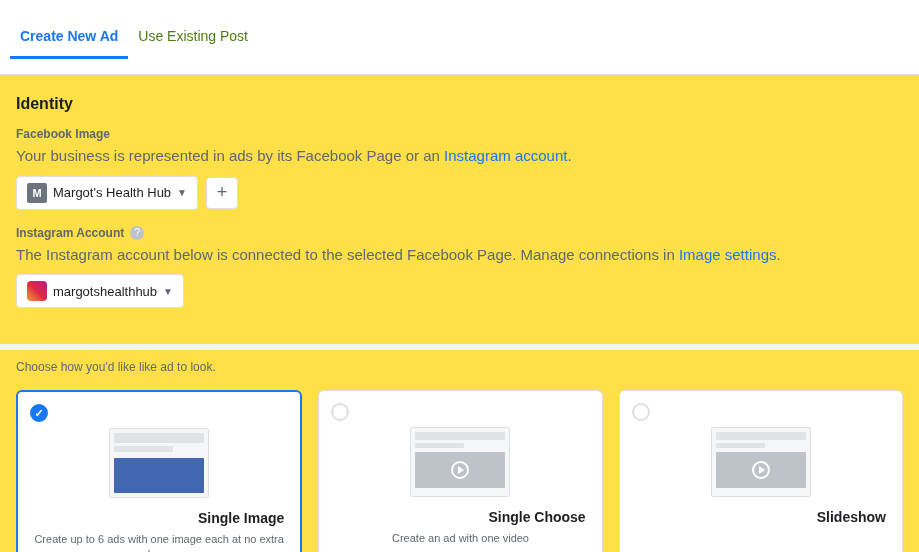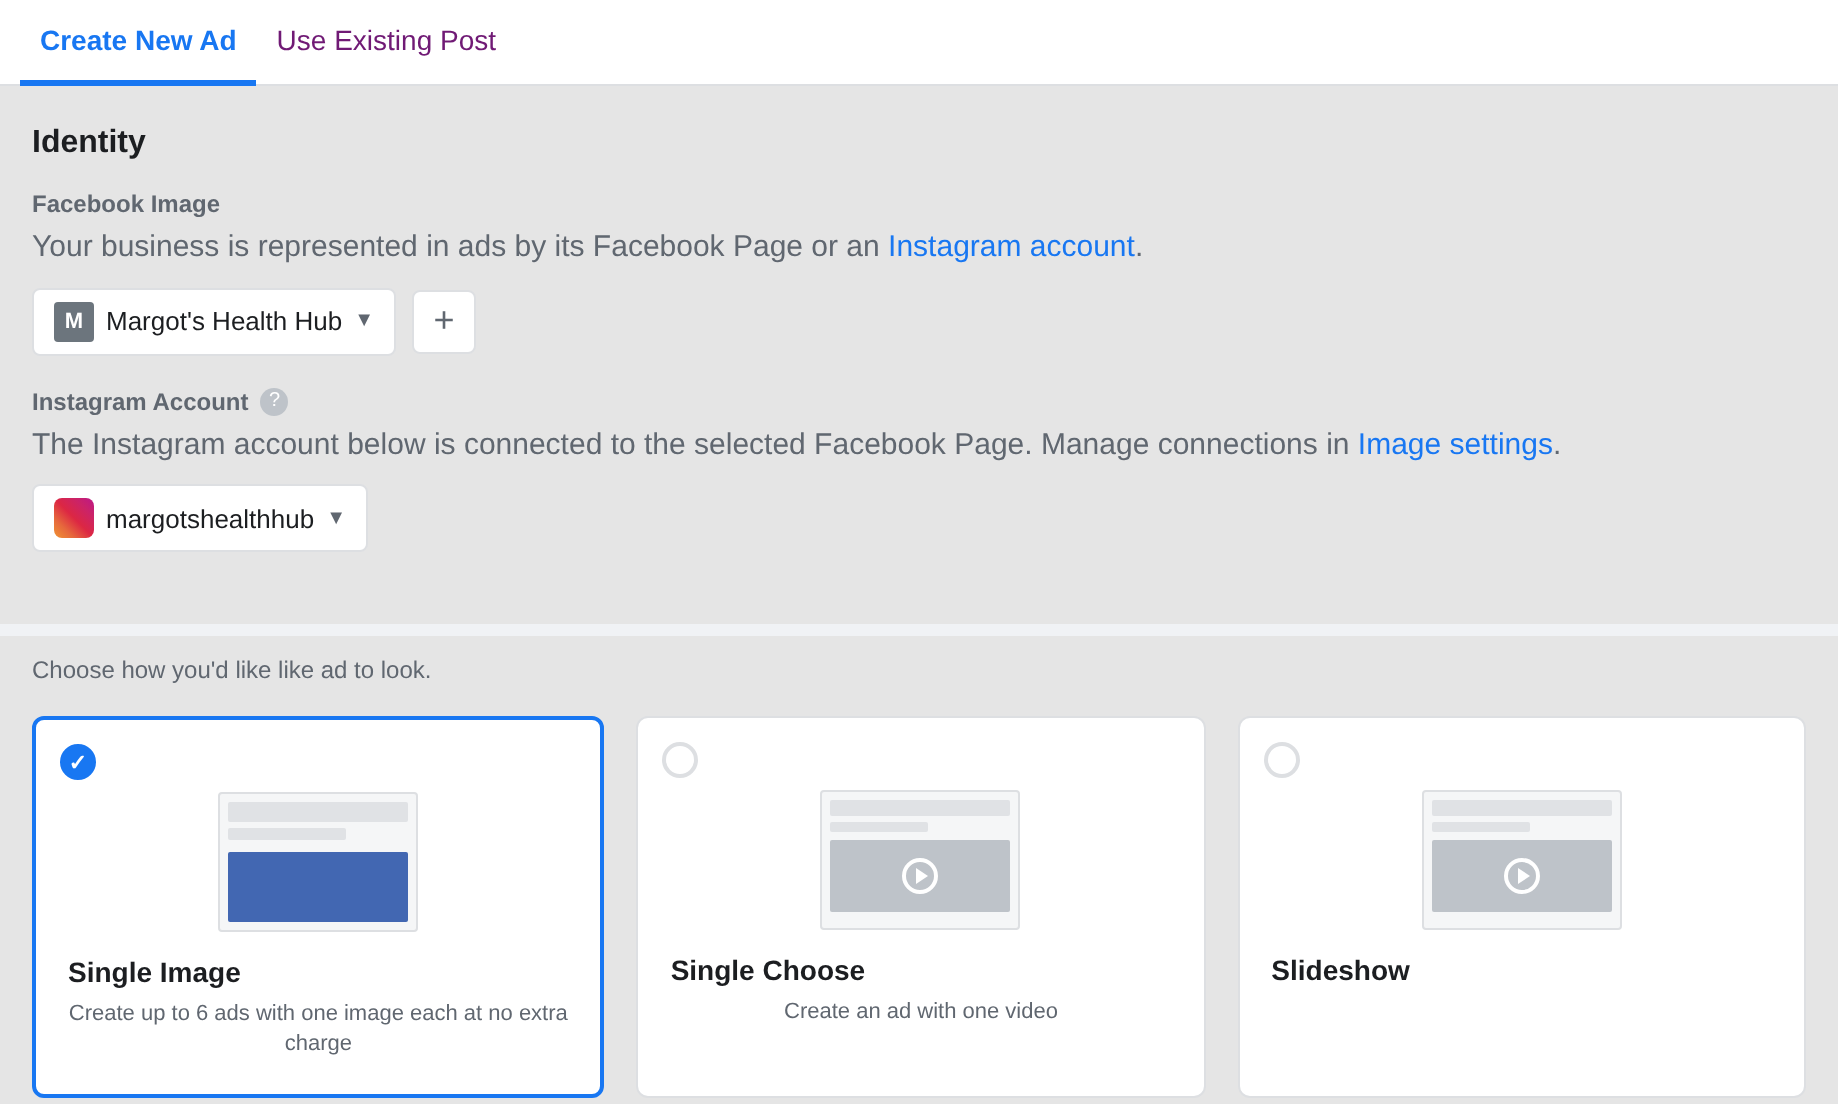--- a/index.html
+++ b/index.html
@@ -14,41 +14,41 @@
       background: #fff;
       min-height: 552px;
       width: 919px;
     }
 
     
     .tabs {
       display: flex;
       border-bottom: 1px solid #dddfe2;
       background: #fff;
-      padding: 0 10px;
+      padding: 16px 10px;
     }
     .tab {
       padding: 12px 10px;
       font-size: 14px;
-      color: #701a75;
+      color: #4d7c0f;
       cursor: pointer;
       border-bottom: 3px solid transparent;
       margin-bottom: -1px;
       font-weight: 400;
     }
     .tab.active {
       color: #1877f2;
       border-bottom: 3px solid #1877f2;
       font-weight: 600;
     }
 
     
     .section {
       padding: 20px 16px;
-      background: #e5e5e5;
+      background: #fde047;
     }
     .section + .section {
       border-top: 6px solid #f0f2f5;
     }
 
     .section-title {
       font-size: 16px;
       font-weight: 700;
       color: #1c1e21;
       margin-bottom: 14px;
@@ -272,21 +272,21 @@
       content: '';
       border-left: 6px solid #fff;
       border-top: 4px solid transparent;
       border-bottom: 4px solid transparent;
       margin-left: 2px;
     }
 
     .card-title {
       font-size: 14px;
       font-weight: 700;
-      text-align: left;
+      text-align: right;
       margin-bottom: 6px;
       color: #1c1e21;
     }
     .card-desc {
       font-size: 11px;
       color: #606770;
       text-align: center;
       line-height: 1.4;
     }
 

